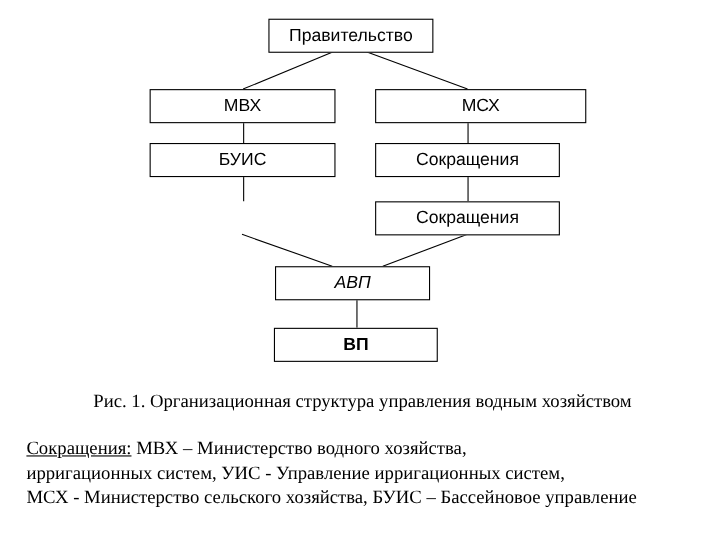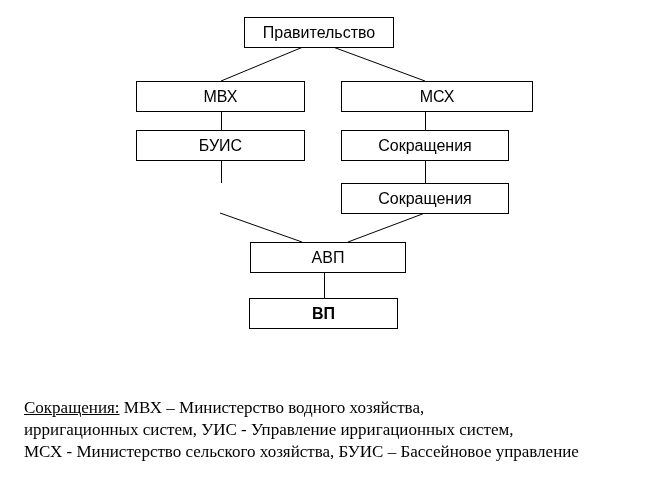--- a/index.html
+++ b/index.html
@@ -37,21 +37,21 @@
     line-height: 1;
     white-space: nowrap;
   }
   #node-government { left: 244px; top: 17px;  width: 150px; height: 31px; }
   #node-mvh        { left: 136px; top: 81px;  width: 169px; height: 31px; }
   #node-msh        { left: 341px; top: 81px;  width: 192px; height: 31px; }
   #node-buis       { left: 136px; top: 130px; width: 169px; height: 31px; }
   #node-oblselhoz  { left: 341px; top: 130px; width: 168px; height: 31px; }
   #node-uis        { left: 136px; top: 183px; width: 169px; height: 31px; }
   #node-rayselhoz  { left: 341px; top: 183px; width: 168px; height: 31px; }
-  #node-avp        { left: 250px; top: 242px; width: 156px; height: 31px; }
+  #node-avp        { left: 250px; top: 242px; width: 141px; height: 31px; font-style: italic; }
   #node-vp         { left: 249px; top: 298px; width: 149px; height: 31px; font-weight: bold; }
 
   .caption {
     position: absolute;
     left: 0;
     top: 355px;
     width: 659px;
     text-align: center;
     font-size: 17px;
     line-height: 20px;
@@ -91,20 +91,21 @@
 
   <div class="node" id="node-government">Правительство</div>
   <div class="node" id="node-mvh">МВХ</div>
   <div class="node" id="node-msh">МСХ</div>
   <div class="node" id="node-buis">БУИС</div>
   <div class="node" id="node-oblselhoz">Сокращения</div>
   <div class="node" id="node-rayselhoz">Сокращения</div>
   <div class="node" id="node-avp">АВП</div>
   <div class="node" id="node-vp">ВП</div>
 
+  <div class="caption">Рис. 1. Организационная структура управления водным хозяйством</div>
 
   <div class="abbr">
     <div>
       <span class="u">Сокращения:</span><span> МВХ – Министерство водного хозяйства,</span>
     </div>
     <div>ирригационных систем, УИС - Управление ирригационных систем,</div>
     <div>МСХ - Министерство сельского хозяйства, БУИС – Бассейновое управление</div>
   </div>
 
 </div>

